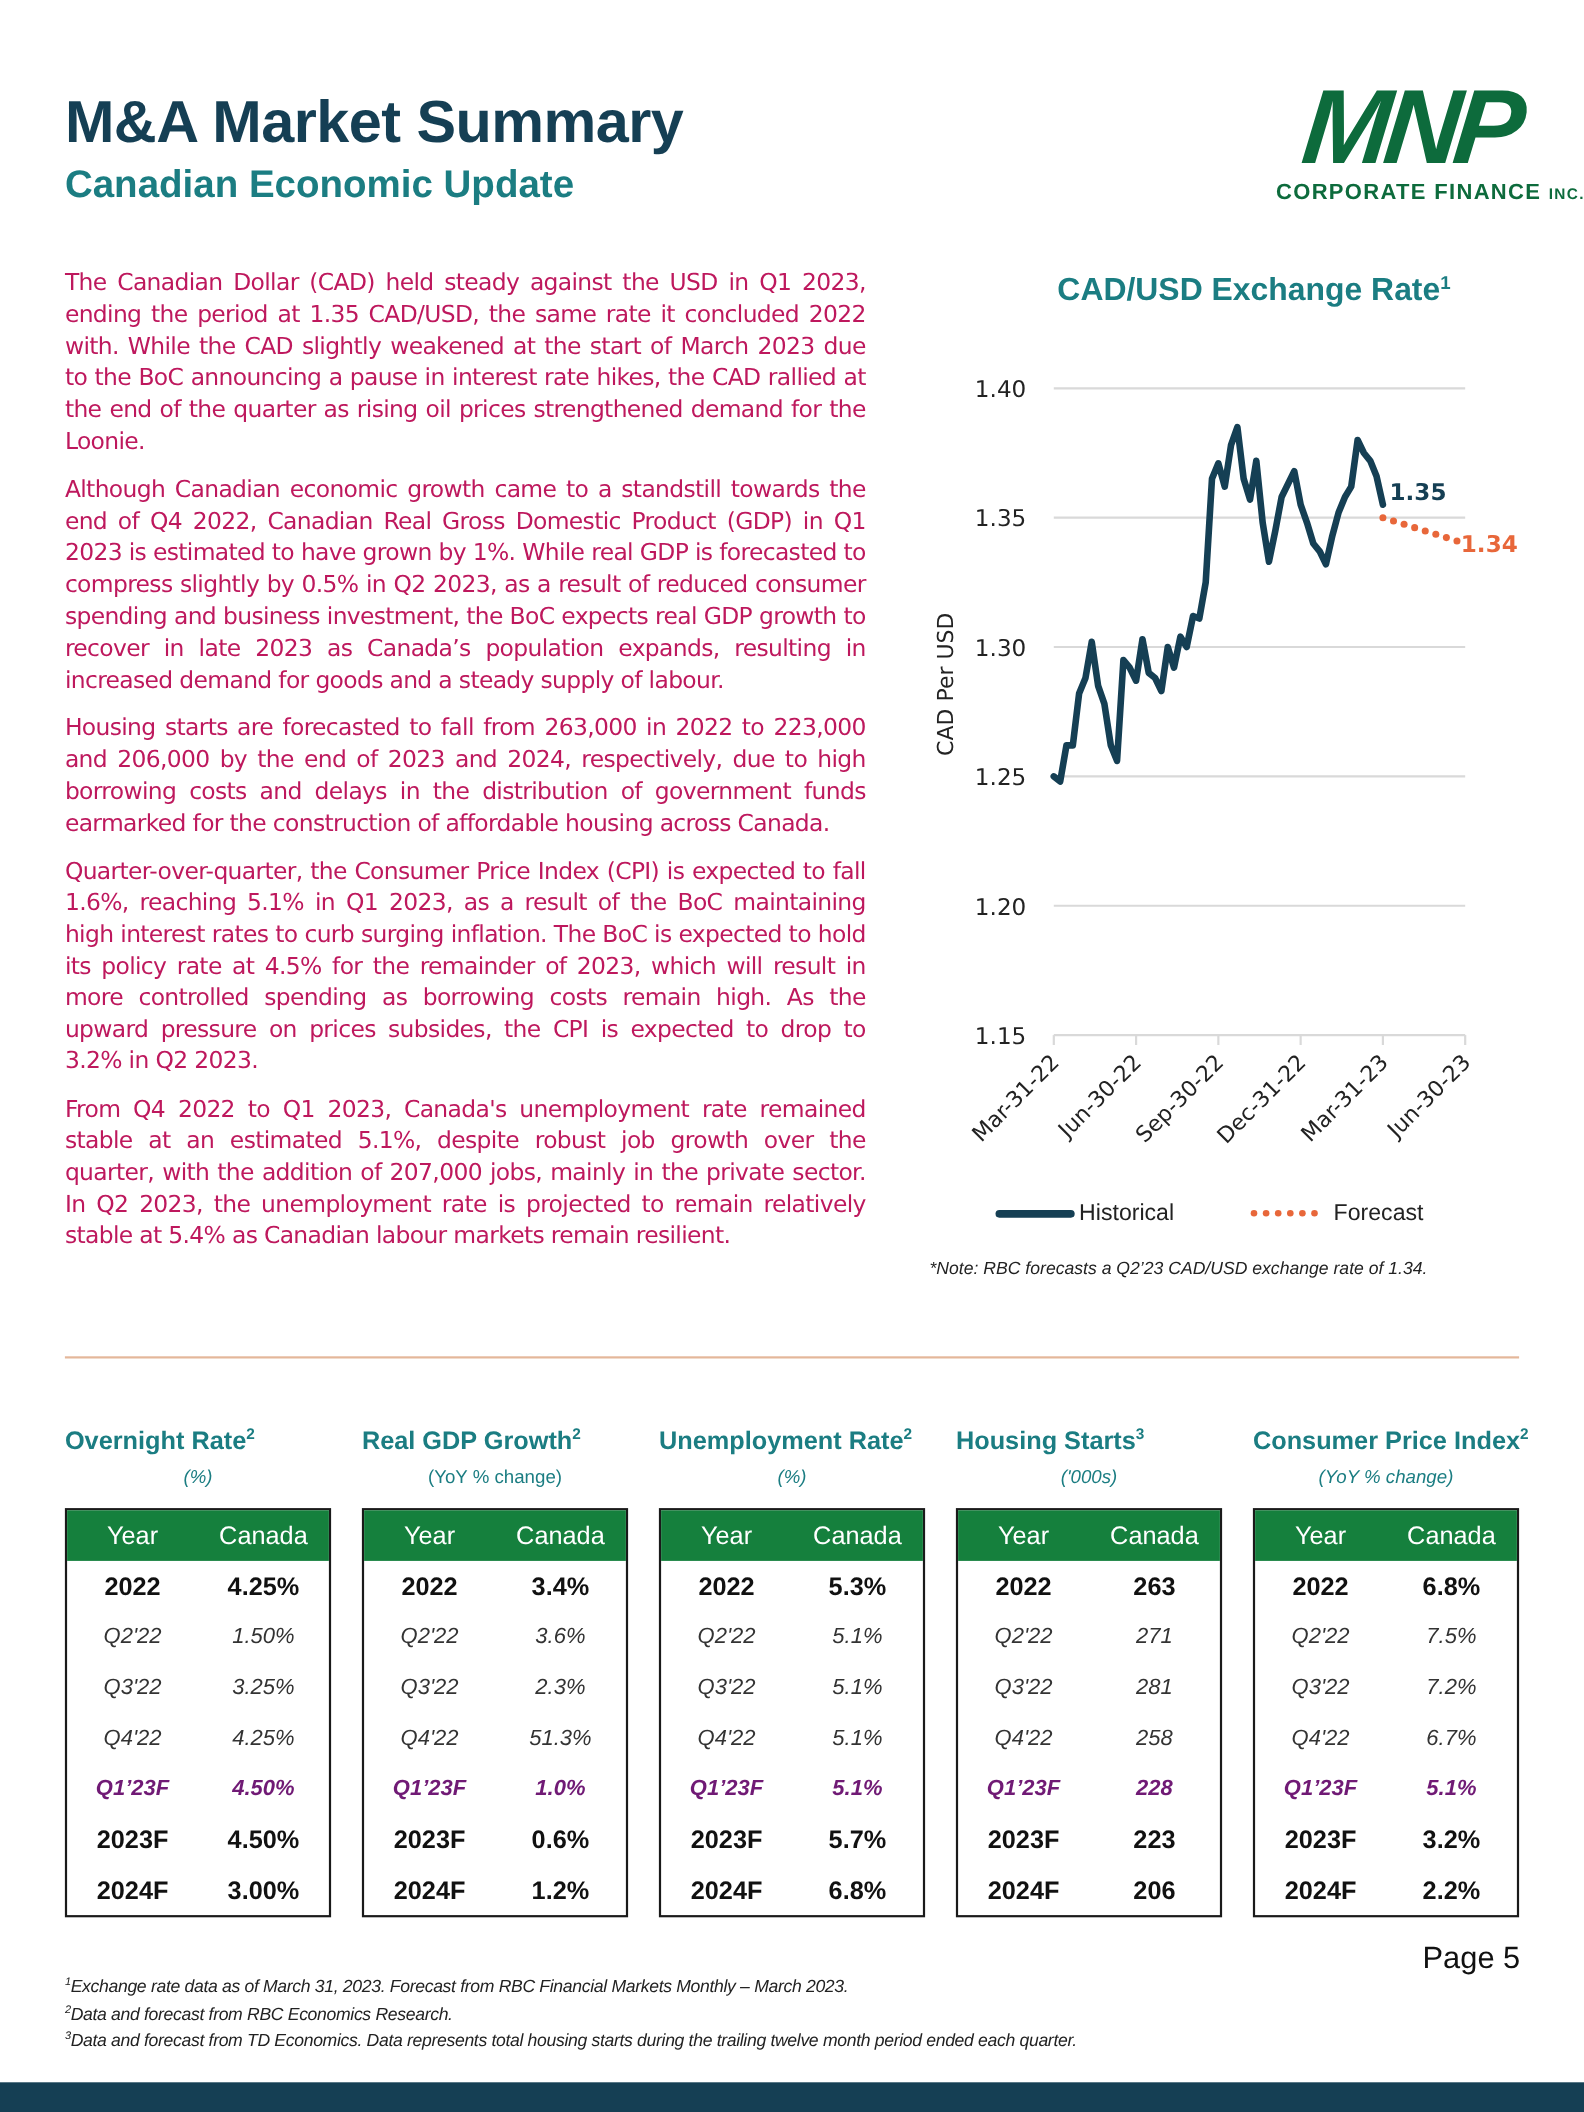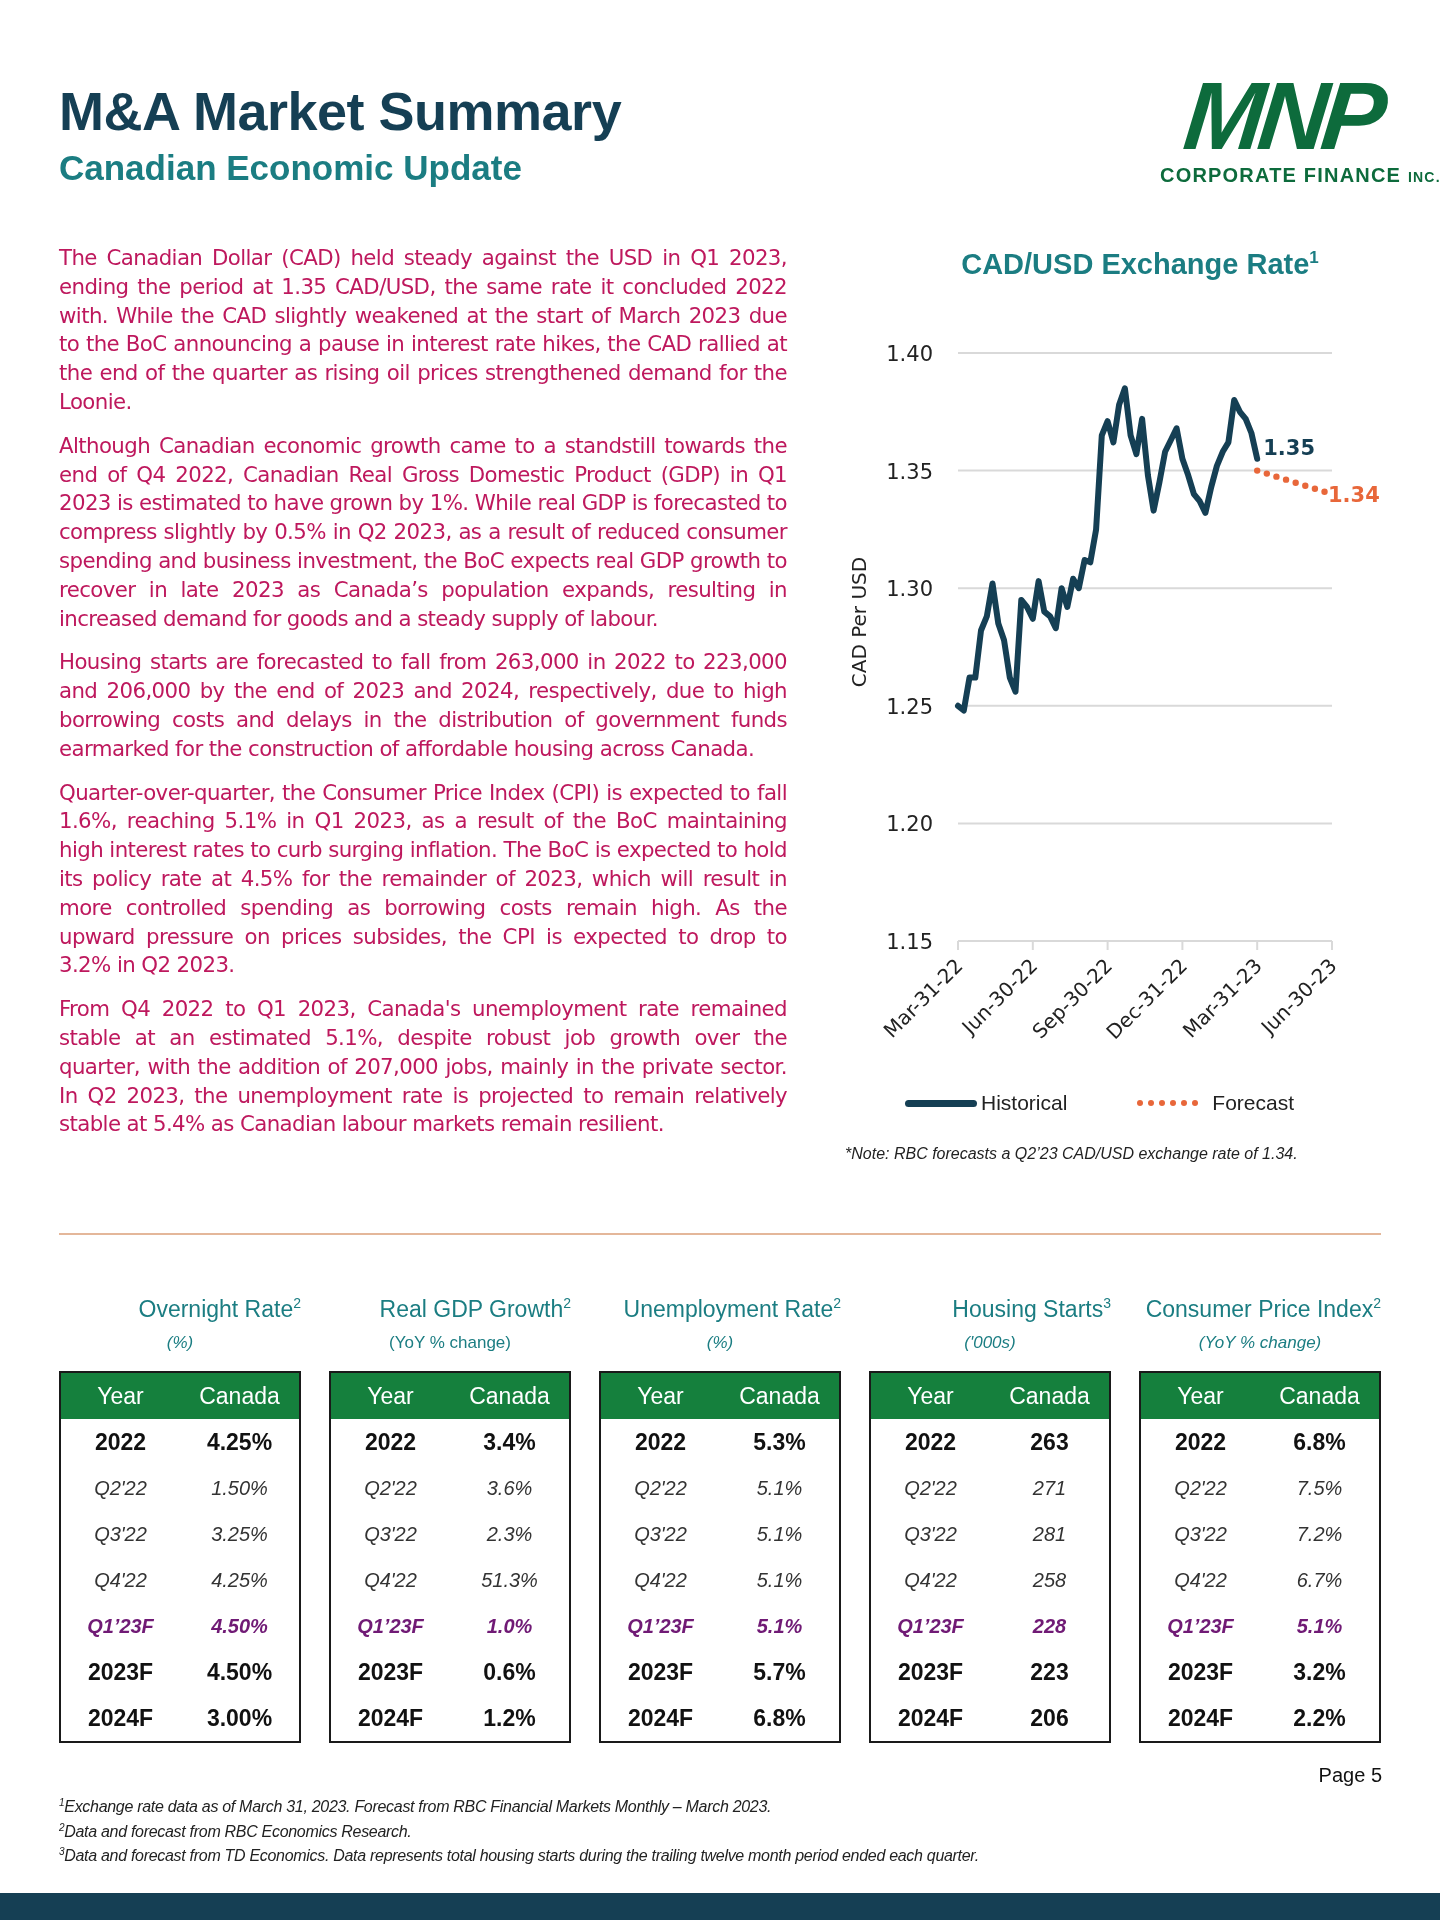--- a/index.html
+++ b/index.html
@@ -17,35 +17,35 @@
   .chart-title sup { font-size: 17px; vertical-align: super; line-height: 0; }
   .chart-svg { position: absolute; left: 840px; top: 320px; }
   .legend { position: absolute; left: 905px; top: 1091px; display: flex; align-items: center; font-size: 21px; color: #222; }
   .legend .sw-hist { width: 72px; height: 7px; border-radius: 4px; background: #153f54; margin-right: 4px; }
   .legend .sw-fc { display: flex; gap: 5px; margin-left: 70px; margin-right: 14px; }
   .legend .sw-fc span { width: 6px; height: 6px; border-radius: 50%; background: #e8673a; display: block; }
   .note { position: absolute; left: 845px; top: 1145px; font-size: 16px; font-style: italic; color: #222; }
   .divider { position: absolute; left: 59px; top: 1233px; width: 1322px; height: 1.5px; background: #e4b79a; }
   .tables { position: absolute; left: 59px; top: 1296px; width: 1322px; display: flex; justify-content: space-between; }
   .tbl-wrap { width: 242px; }
-  .tbl-title { text-align: right; font-size: 23px; font-weight: normal; color: #1b7d82; white-space: nowrap; }
+  .tbl-title { text-align: left; font-size: 23px; font-weight: bold; color: #1b7d82; white-space: nowrap; }
   .tbl-title sup { font-size: 14px; vertical-align: super; line-height: 0; }
   .tbl-unit { text-align: center; font-size: 17px; color: #1b7d82; margin-top: 10px; height: 24px; }
   .tbl-unit.it { font-style: italic; }
   .tbl { margin-top: 14px; border: 2px solid #1a1a1a; }
   .tbl-head { background: #15803d; color: #fff; display: flex; height: 46px; align-items: center; font-size: 23px; }
   .tbl-row { display: flex; height: 46px; align-items: center; }
   .c1 { width: 50%; text-align: center; }
   .c2 { width: 50%; text-align: center; }
   .r-annual { font-size: 23px; font-weight: bold; color: #111; align-items: center; }
   .r-q { font-size: 20px; font-style: italic; color: #333; }
   .r-fq { font-size: 20px; font-style: italic; color: #701a75; font-weight: bold; }
   .footnotes { position: absolute; left: 59px; top: 1795px; font-size: 16px; font-style: italic; color: #222; line-height: 24.5px; letter-spacing: -0.3px; }
   .footnotes sup { font-size: 10px; vertical-align: super; line-height: 0; }
-  .page-num { position: absolute; right: 58px; top: 1764px; font-size: 20px; color: #111; }
+  .page-num { position: absolute; right: 58px; top: 1764px; font-size: 28px; color: #111; }
   .bottom-bar { position: absolute; left: 0; top: 1893px; width: 1440px; height: 27px; background: #153f54; }
 </style>
 </head>
 <body>
 
 <div class="title">M&amp;A Market Summary</div>
 <div class="subtitle">Canadian Economic Update</div>
 
 <div class="logo">
   <div class="logo-mark">MNP</div>

